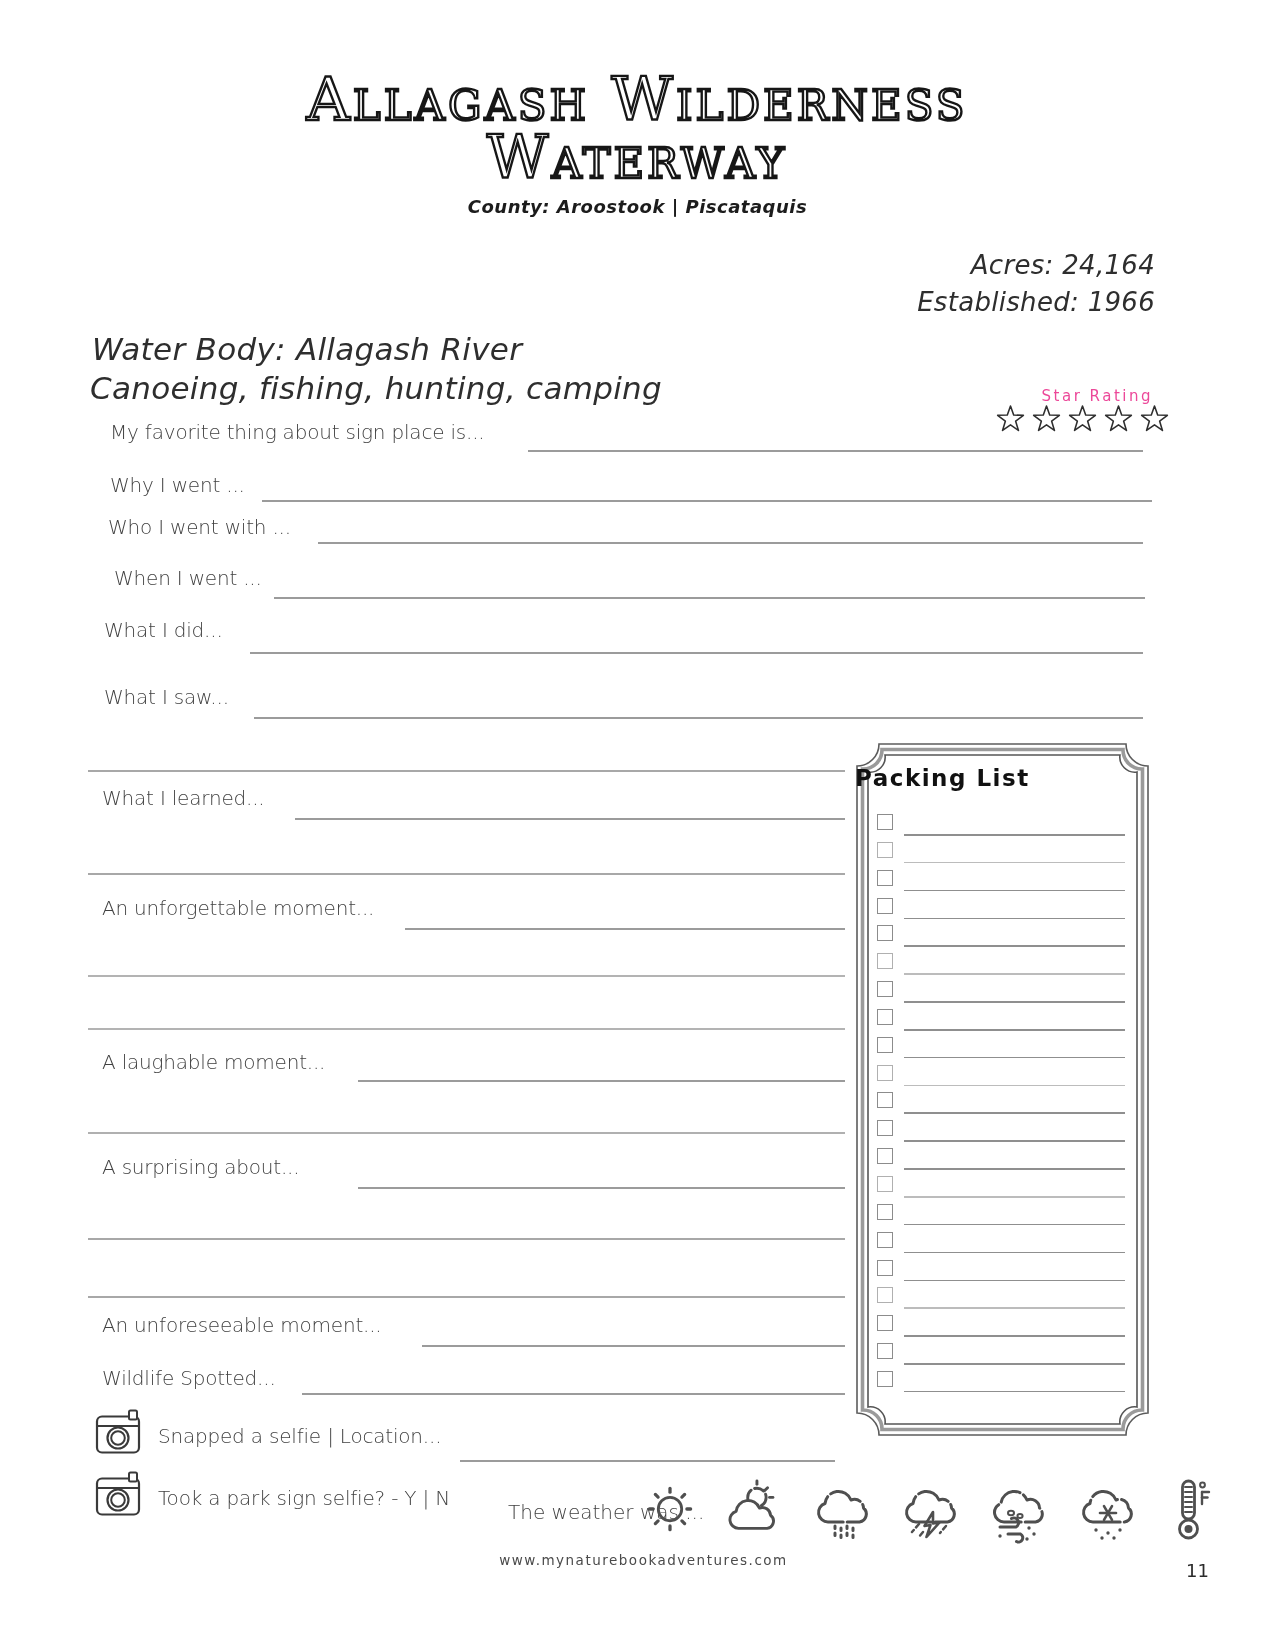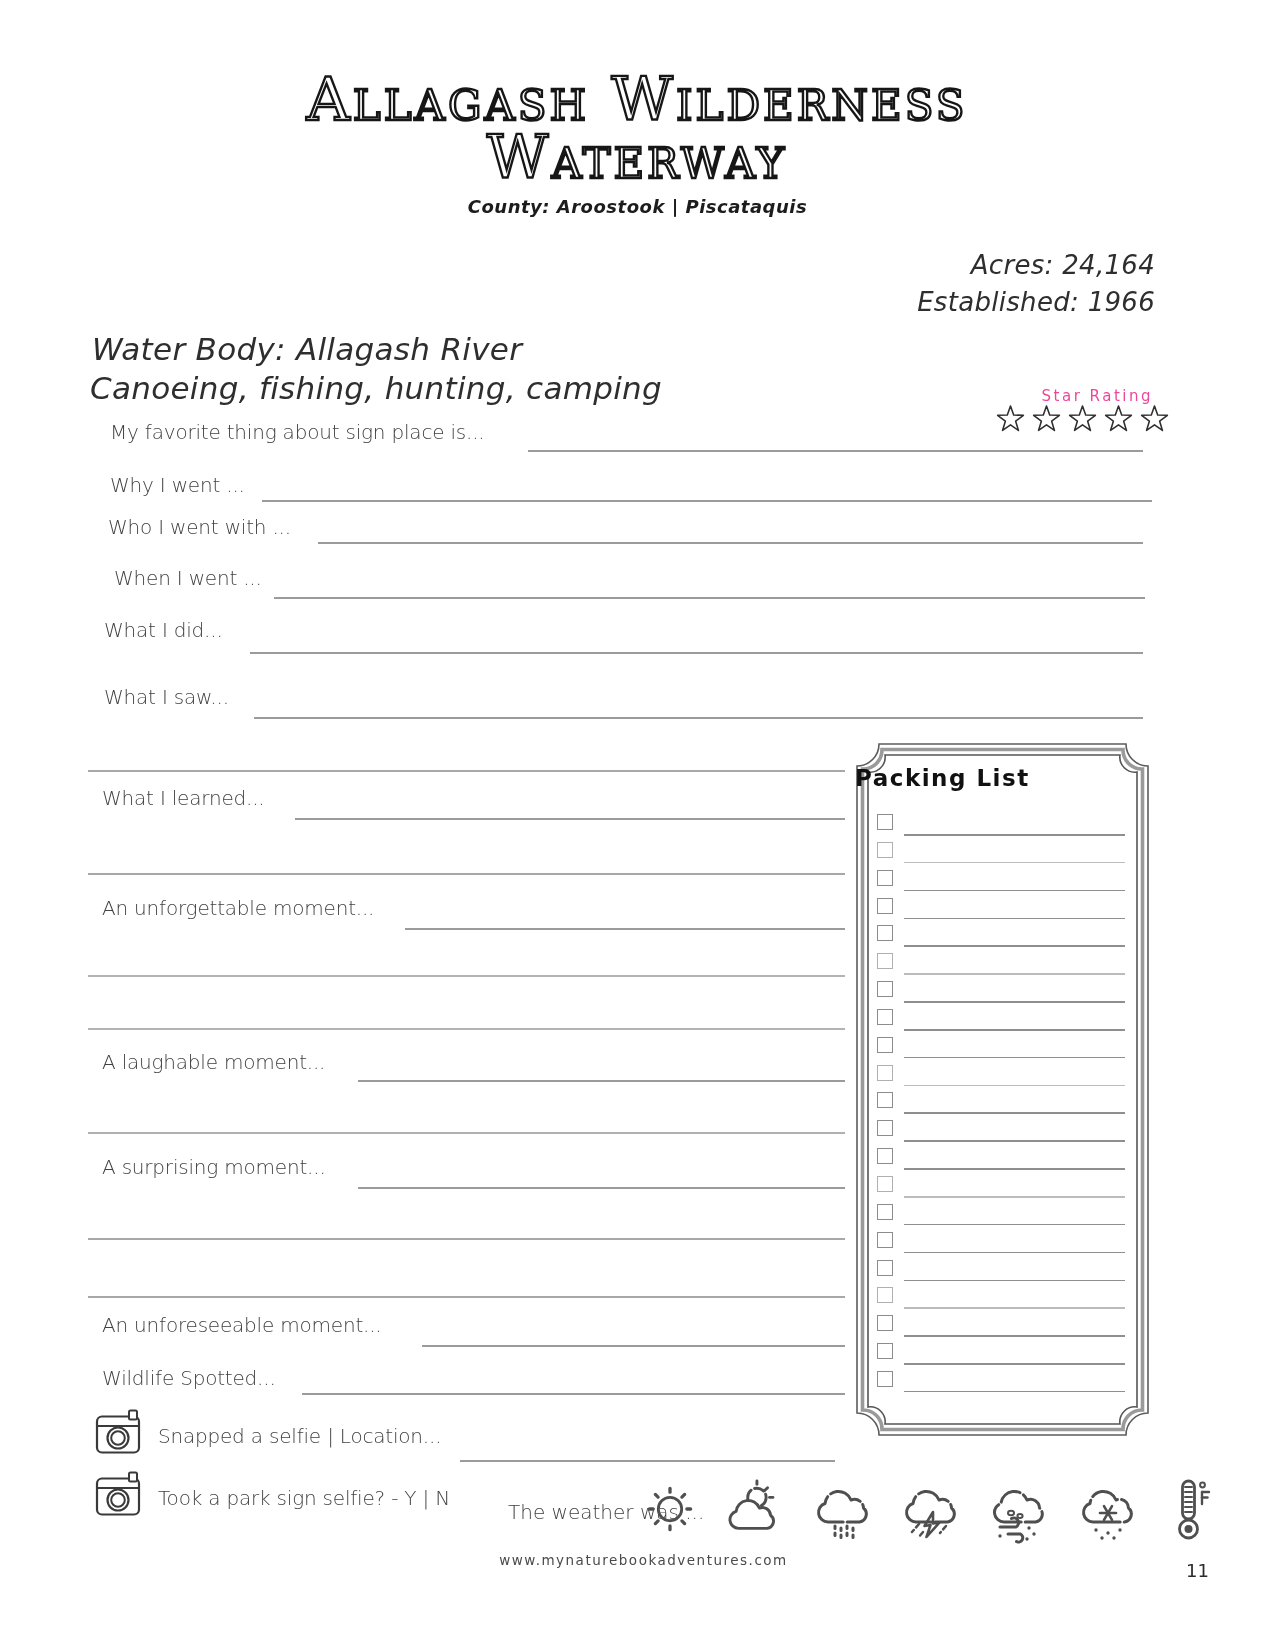--- a/index.html
+++ b/index.html
@@ -112,21 +112,21 @@
 
   <div class="abs prompt" style="left:102px;top:896px;">An unforgettable moment...</div>
   <div class="wline" style="left:405px;top:928px;width:440px;"></div>
   <div class="wline full" style="left:88px;top:975px;width:757px;background:#b3b3b3;"></div>
   <div class="wline full" style="left:88px;top:1028px;width:757px;background:#b3b3b3;"></div>
 
   <div class="abs prompt" style="left:102px;top:1050px;">A laughable moment...</div>
   <div class="wline" style="left:358px;top:1080px;width:487px;"></div>
   <div class="wline full" style="left:88px;top:1132px;width:757px;background:#b0b0b0;"></div>
 
-  <div class="abs prompt" style="left:102px;top:1155px;">A surprising moment...</div>
+  <div class="abs prompt" style="left:102px;top:1155px;">A surprising about...</div>
   <div class="wline" style="left:358px;top:1187px;width:487px;"></div>
   <div class="wline full" style="left:88px;top:1238px;width:757px;"></div>
   <div class="wline full" style="left:88px;top:1296px;width:757px;"></div>
 
   <div class="abs prompt" style="left:102px;top:1313px;">An unforeseeable moment...</div>
   <div class="wline" style="left:422px;top:1345px;width:423px;"></div>
 
   <div class="abs prompt" style="left:102px;top:1366px;">Wildlife Spotted...</div>
   <div class="wline" style="left:302px;top:1393px;width:543px;"></div>
 

